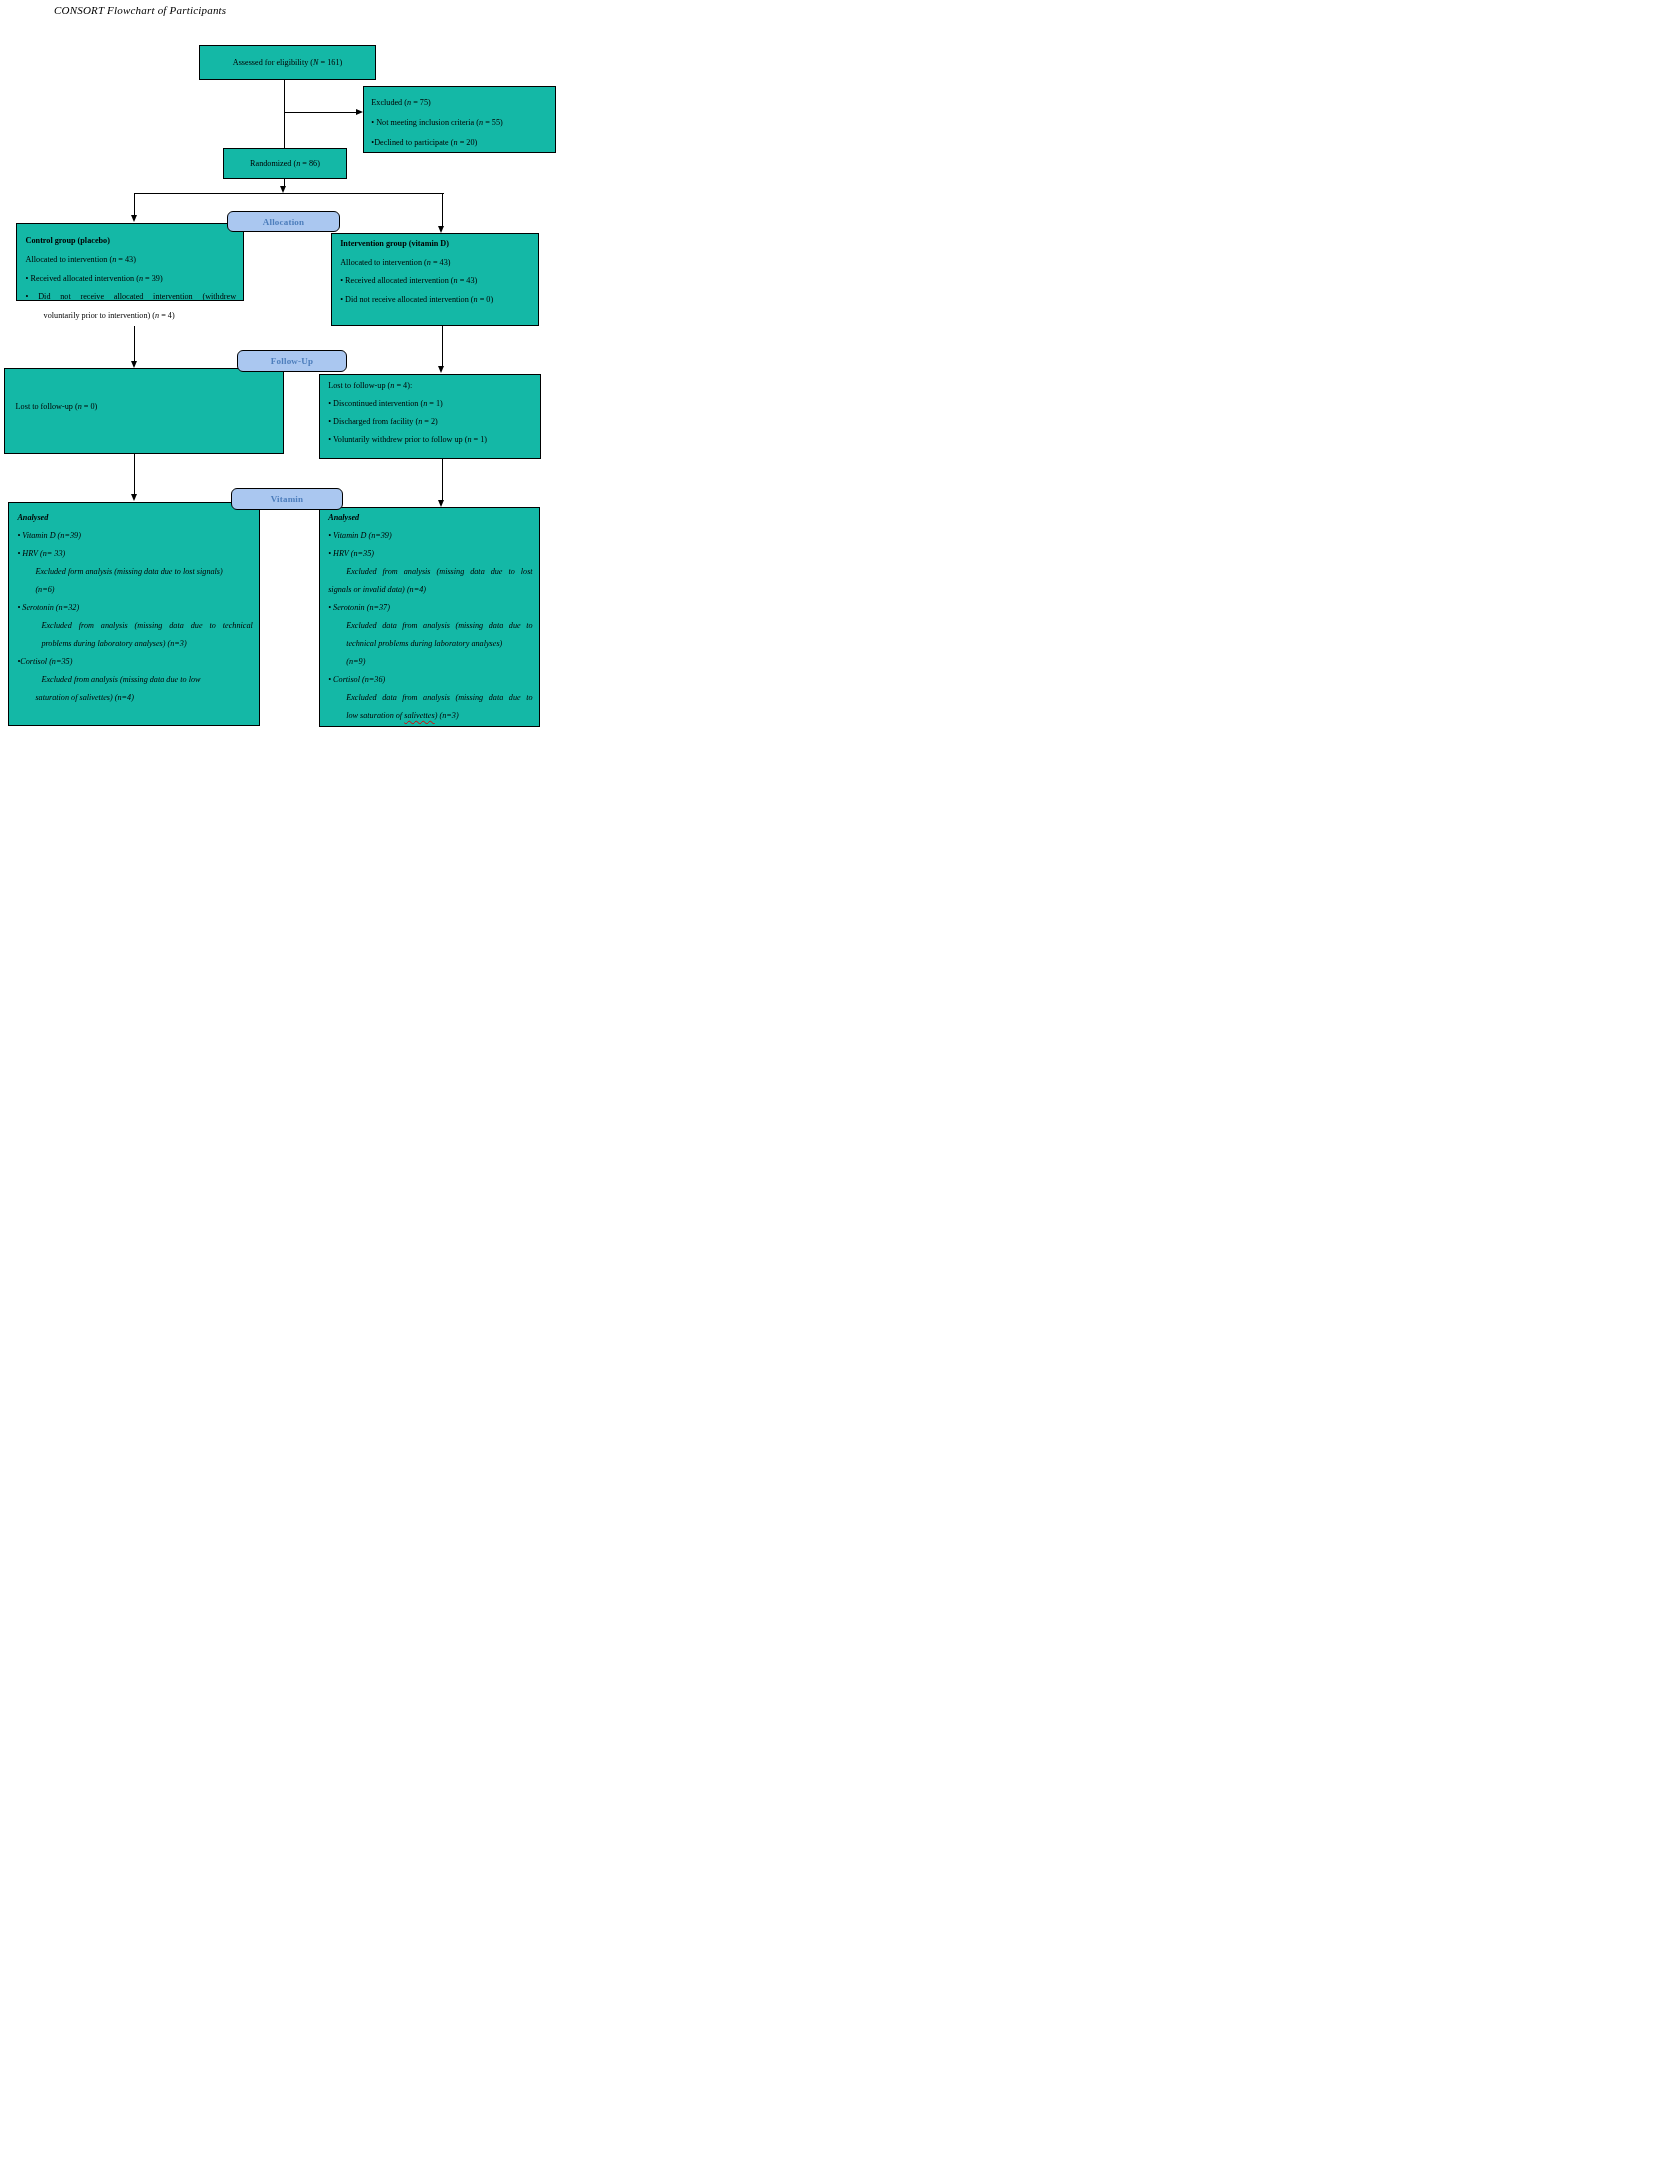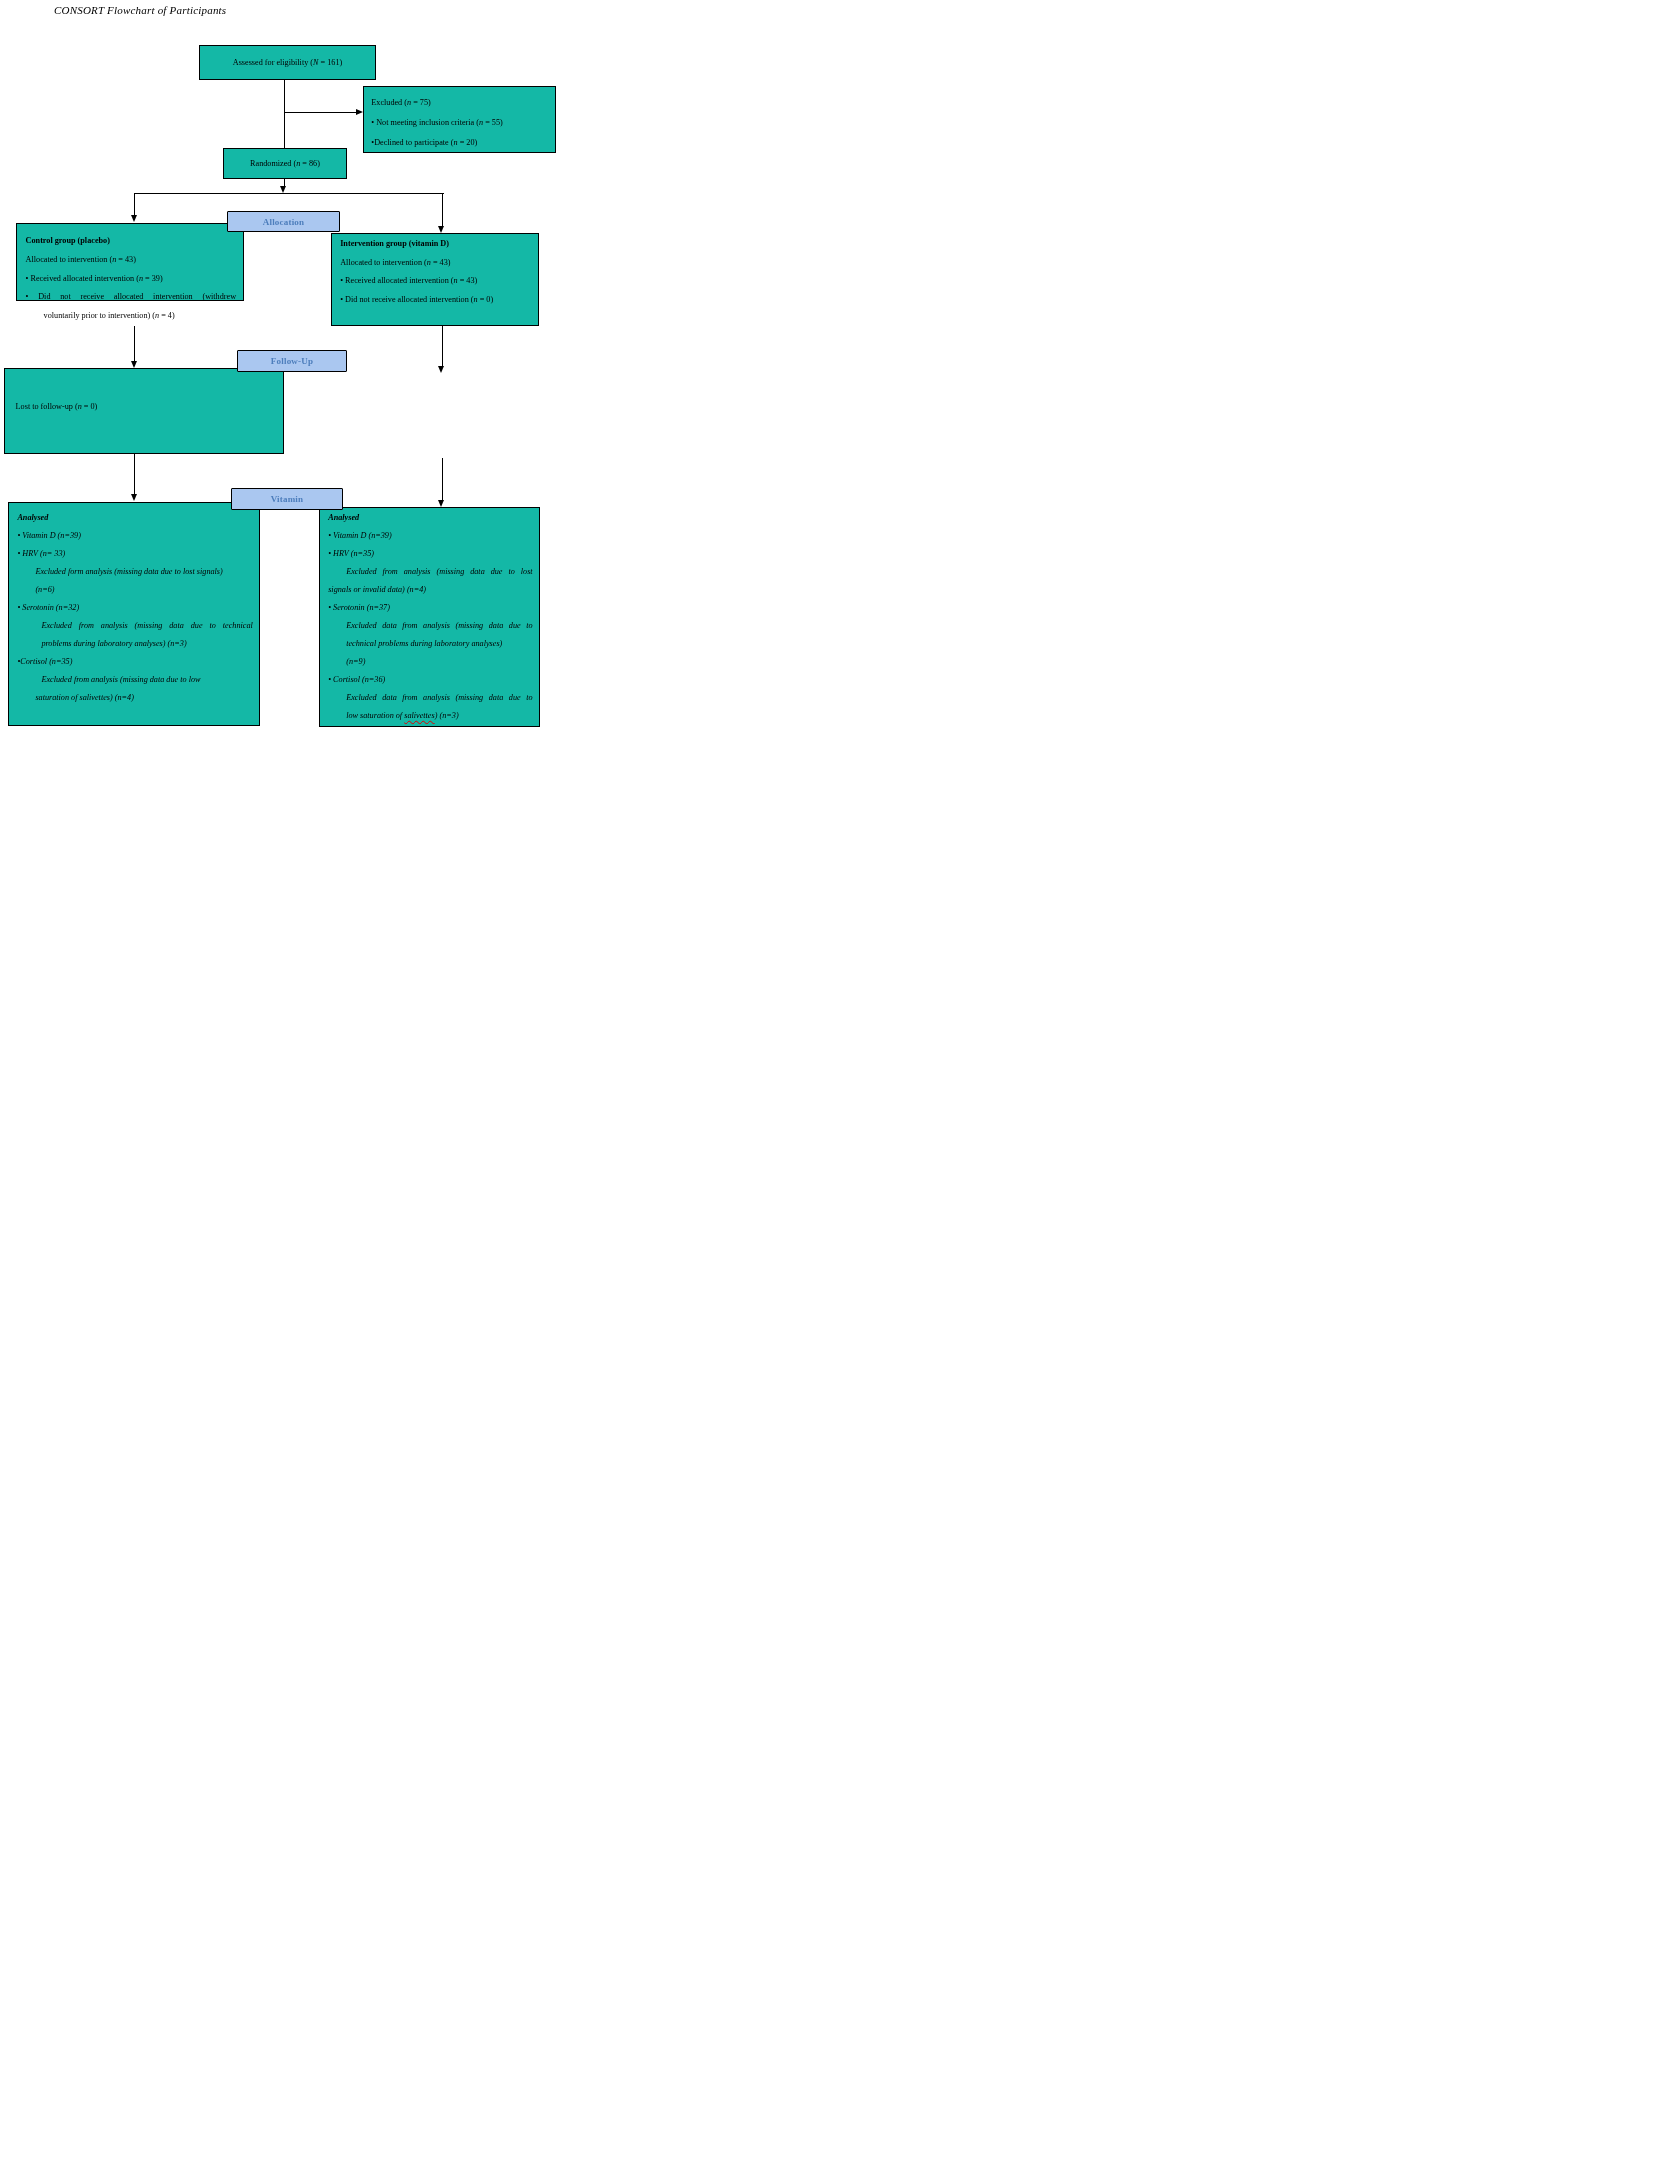--- a/index.html
+++ b/index.html
@@ -7,21 +7,21 @@
     position:relative; width:558px; height:728px; background:#fff;
     font-family:"Liberation Serif","DejaVu Serif",serif; color:#000;
     overflow:hidden;
   }
   #title { position:absolute; left:54px; top:3.6px; font-style:italic; font-size:11px;
            letter-spacing:0.2px; }
   .box { position:absolute; background:#14b8a6; border:0.9px solid #000; box-sizing:border-box;
          font-size:8.2px; z-index:2; }
   .thick { border-width:1.4px; }
   .center { display:flex; align-items:center; justify-content:center; text-align:center; }
-  .pill { position:absolute; box-sizing:border-box; border:1.1px solid #000; border-radius:1px;
+  .pill { position:absolute; box-sizing:border-box; border:1.1px solid #000; border-radius:6px;
           background:var(--pill-fill,#aac7f0); color:var(--pill-text,#4d7ebc);
           font-weight:bold; font-size:9px; display:flex; align-items:center; justify-content:center;
           z-index:6; letter-spacing:0.2px; }
   .vline,.hline { position:absolute; background:#000; z-index:1; }
   .vline { width:1.1px; } .hline { height:1.1px; }
   .arr-d { position:absolute; width:0; height:0; border-left:3.6px solid transparent;
            border-right:3.6px solid transparent; border-top:7.3px solid #000; z-index:3; }
   .arr-r { position:absolute; width:0; height:0; border-top:3.6px solid transparent;
            border-bottom:3.6px solid transparent; border-left:7.3px solid #000; z-index:3; }
   .lines { position:relative; }
@@ -110,20 +110,28 @@
   </div>
 
   <div class="pill" style="left:237px; top:350px; width:110px; height:22px;">
     <span>Follow-Up</span>
   </div>
 
   <div class="box" id="lost-left-box" style="left:3.6px; top:368px; width:280px; height:86px;">
     <span>Lost to follow-up (<i>n</i> = 0)</span>
   </div>
 
+  <div class="box lr" id="lost-right-box" style="left:319px; top:374px; width:222px; height:85px;">
+    <div class="lines">
+        <div class="ln ind0">Lost to follow-up (<i>n</i> = 4):</div>
+        <div class="ln ind0">• Discontinued intervention (<i>n</i> = 1)</div>
+        <div class="ln ind0">• Discharged from facility (<i>n</i> = 2)</div>
+        <div class="ln ind0">• Voluntarily withdrew prior to follow up (<i>n</i> = 1)</div>
+      </div>
+  </div>
 
   <div class="pill" style="left:231px; top:488px; width:112px; height:22px;">
     <span>Vitamin</span>
   </div>
 
   <div class="box abox" id="analysed-left-box" style="left:8.2px; top:502px; width:252px; height:224px;">
     <div class="lines">
         <div class="ln ind0 b">Analysed</div>
         <div class="ln ind0">• Vitamin D (n=39)</div>
         <div class="ln ind0">• HRV (n= 33)</div>

